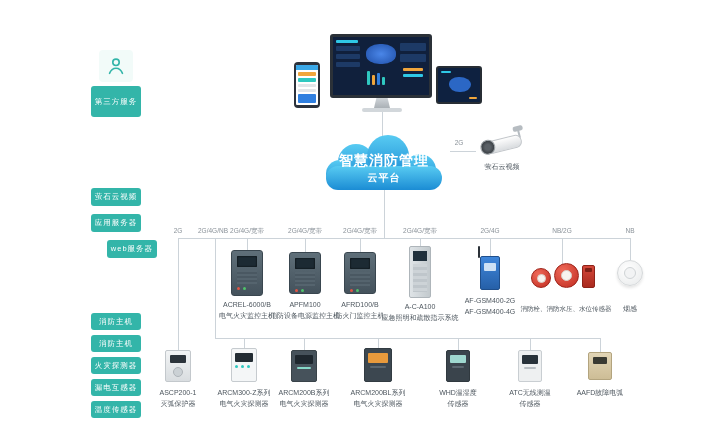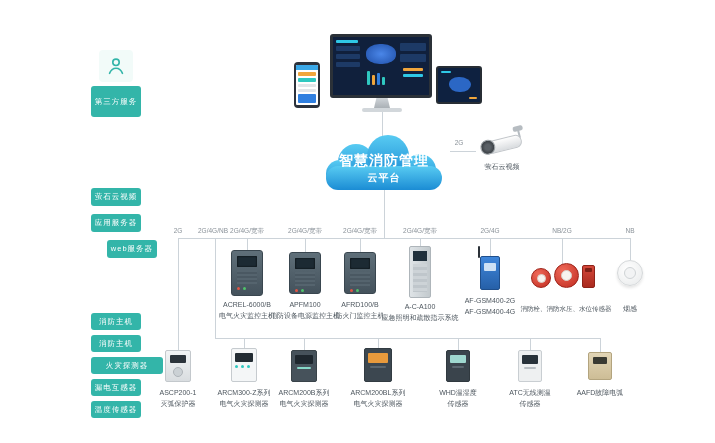--- a/index.html
+++ b/index.html
@@ -259,21 +259,21 @@
   </div>
   <div class="lbl" style="left:506px;top:304px;width:120px;font-size:6.5px;">
     <div>消防栓、消防水压、水位传感器</div>
   </div>
   <div class="lbl" style="left:600px;top:304px;width:60px;">
     <div>烟感</div>
   </div>
 
   <div class="teal" style="left:91px;top:313px;width:50px;height:17px;">消防主机</div>
   <div class="teal" style="left:91px;top:335px;width:50px;height:17px;">消防主机</div>
-  <div class="teal" style="left:91px;top:357px;width:72px;height:17px;">火灾探测器</div>
+  <div class="teal" style="left:91px;top:357px;width:50px;height:17px;">火灾探测器</div>
   <div class="teal" style="left:91px;top:379px;width:50px;height:17px;">漏电互感器</div>
   <div class="teal" style="left:91px;top:401px;width:50px;height:17px;">温度传感器</div>
 
   <div class="mt" style="left:165px;top:350px;width:26px;height:32px;background:linear-gradient(#f2f4f5,#d9dde0);border:1px solid #c3c8cc;">
     <div class="ms" style="width:16px;height:8px;background:#2c343b;"></div>
       <div class="knob"></div>
   </div>
   <div class="mt" style="left:231px;top:348px;width:26px;height:34px;background:#f4f6f7;border:1px solid #c6cbcf;">
     <div class="ms" style="width:18px;height:9px;background:#232c33;"></div>
     <div class="mdots">

